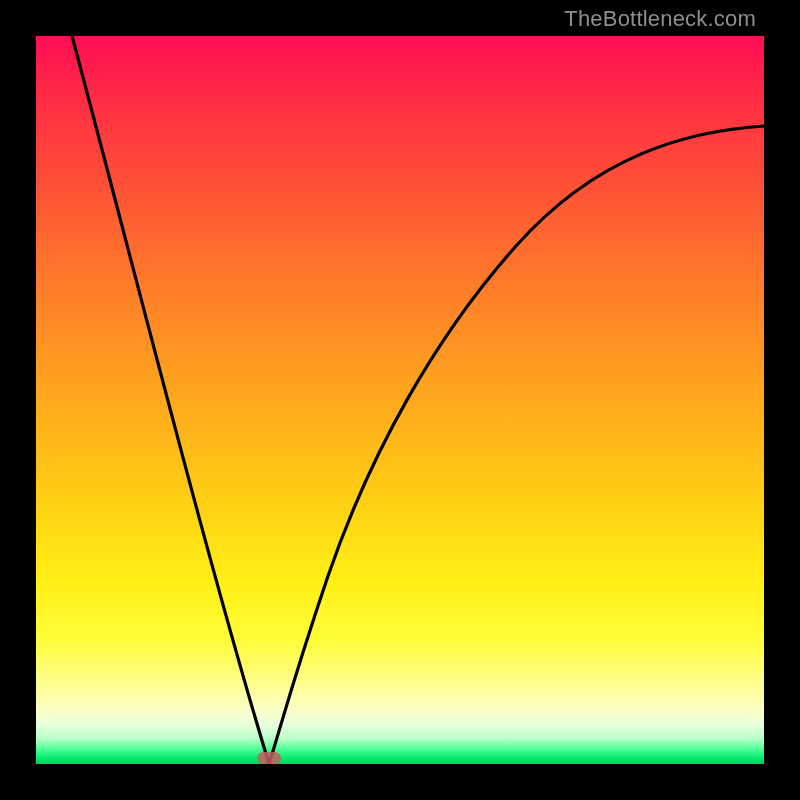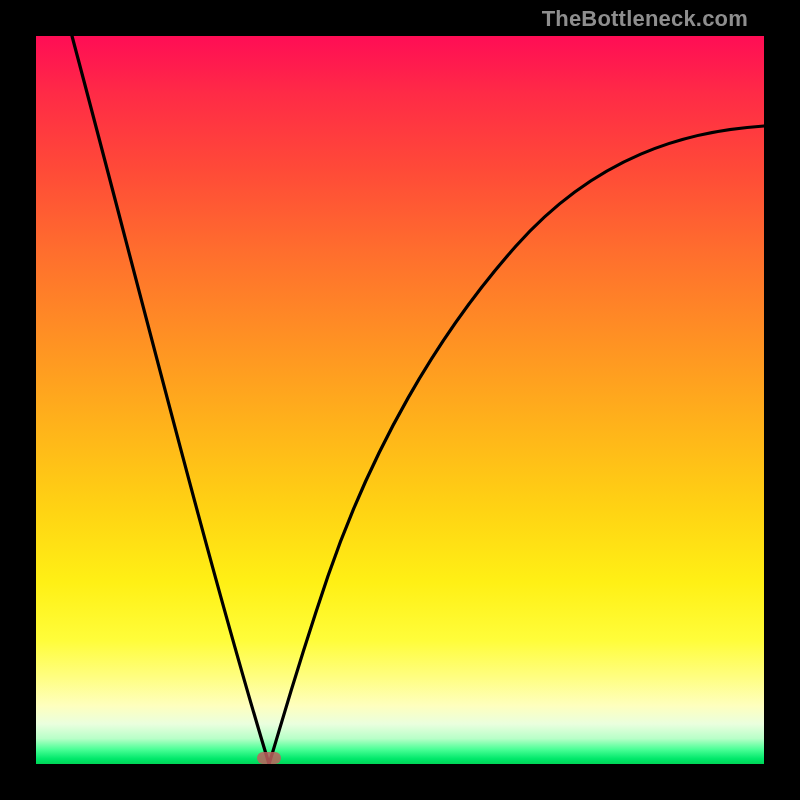--- a/index.html
+++ b/index.html
@@ -39,25 +39,25 @@
       #eaffde 94.5%,
       #b8ffc8 96.5%,
       #4aff96 98%,
       #00e86a 99.3%,
       #00d557 100%
     );
   }
   .watermark {
     position: absolute;
     top: 6px;
-    right: 52px;
+    right: 44px;
     color: #8e8e8e;
     font-size: 22px;
     letter-spacing: 0.2px;
-    font-weight: 700;
+    font-weight: 400;
   }
   svg.curve {
     position: absolute;
     left: 0; top: 0;
     width: 728px; height: 728px;
     overflow: visible;
   }
   .marker {
     position: absolute;
     width: 24px;

